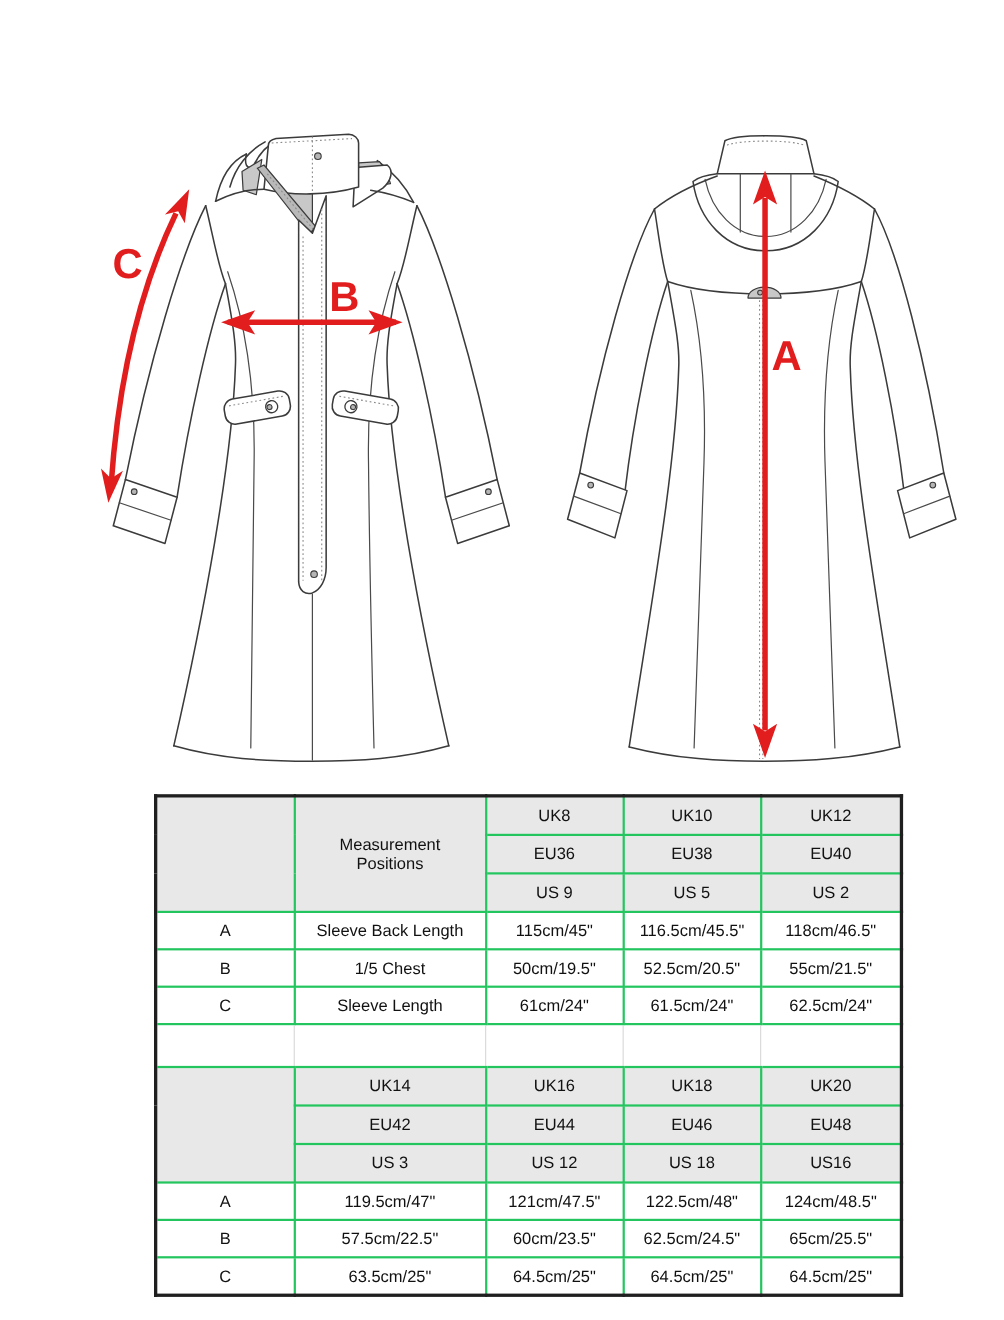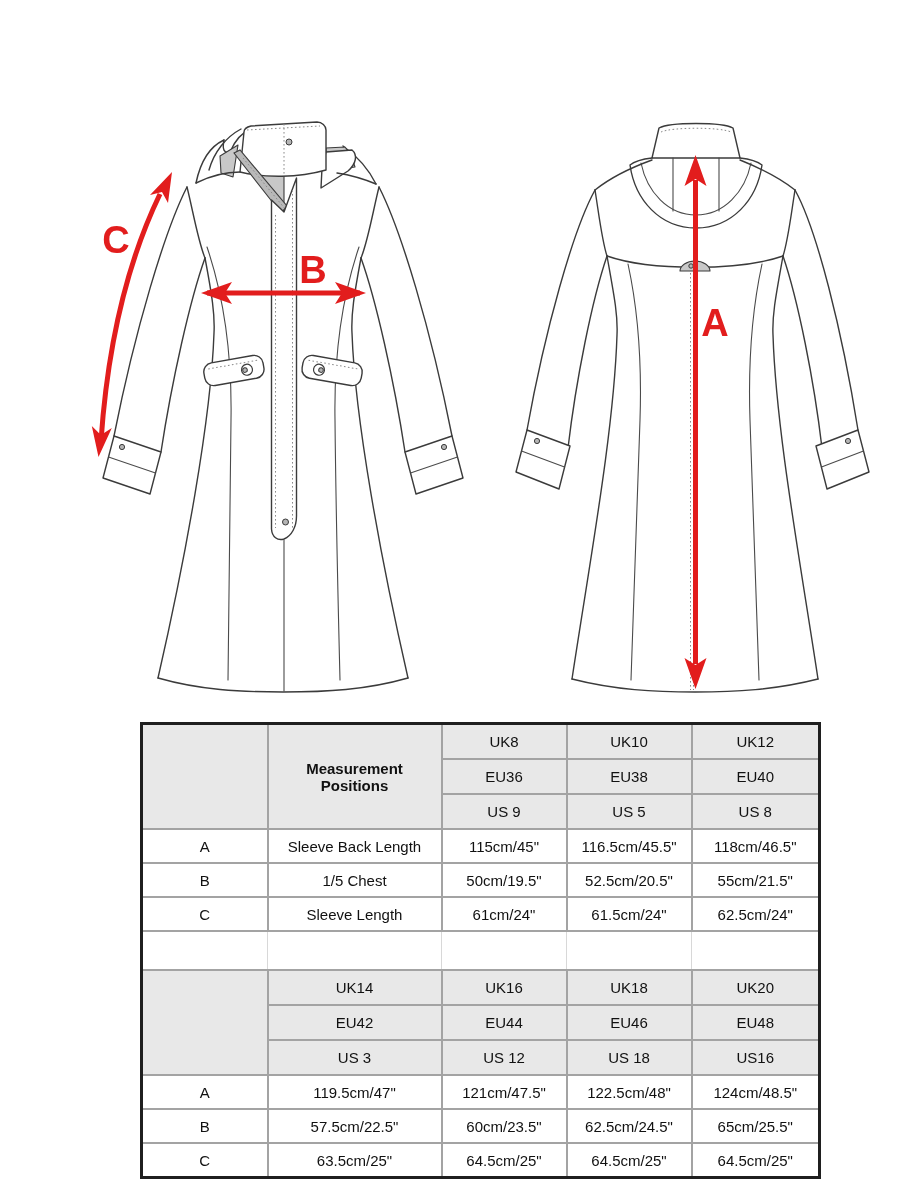--- a/index.html
+++ b/index.html
@@ -14,23 +14,23 @@
   .stitch{fill:none;stroke:#8a8a8a;stroke-width:1;stroke-dasharray:1.6 2.4;}
   .btn{fill:#b5b5b5;stroke:#3b3b3b;stroke-width:1;}
   .red-shaft{fill:none;stroke-linecap:butt;stroke-width:5;}
   .red-head{stroke:none;}
   .mlabel{font-family:"Liberation Sans",sans-serif;font-weight:bold;font-size:38px;}
   
   #chart{position:absolute;left:140px;top:722px;}
   table.size{border-collapse:collapse;table-layout:fixed;width:678px;
              font-family:"Liberation Sans",sans-serif;font-size:15px;color:#111;
              text-align:center;border:3px solid #1f1f1f;}
-  table.size td{border:2px solid #a3a3a3;padding:0 14px;height:32px;background:#fff;}
+  table.size td{border:2px solid #22c55e;padding:0 14px;height:32px;background:#fff;}
   table.size td.h{background:#e8e8e8;height:33px;}
-  table.size td.mp{font-weight:bold;}
+  table.size td.mp{font-weight:normal;}
   table.size tr.spacer td{border-left:1px solid #d8d8d8;border-right:1px solid #d8d8d8;height:37px;}
 </style>
 </head>
 <body>
 
 <div id="page">
 
   <svg id="fig" width="913" height="715" viewBox="0 0 913 715">
 
     <g>
@@ -190,21 +190,21 @@
           <td class="h">UK12</td>
         </tr>
         <tr>
           <td class="h">EU36</td>
           <td class="h">EU38</td>
           <td class="h">EU40</td>
         </tr>
         <tr>
           <td class="h">US 9</td>
           <td class="h">US 5</td>
-          <td class="h">US 8</td>
+          <td class="h">US 2</td>
         </tr>
         <tr>
           <td>A</td>
           <td>Sleeve Back Length</td>
           <td>115cm/45"</td>
           <td>116.5cm/45.5"</td>
           <td>118cm/46.5"</td>
         </tr>
         <tr>
           <td>B</td>

